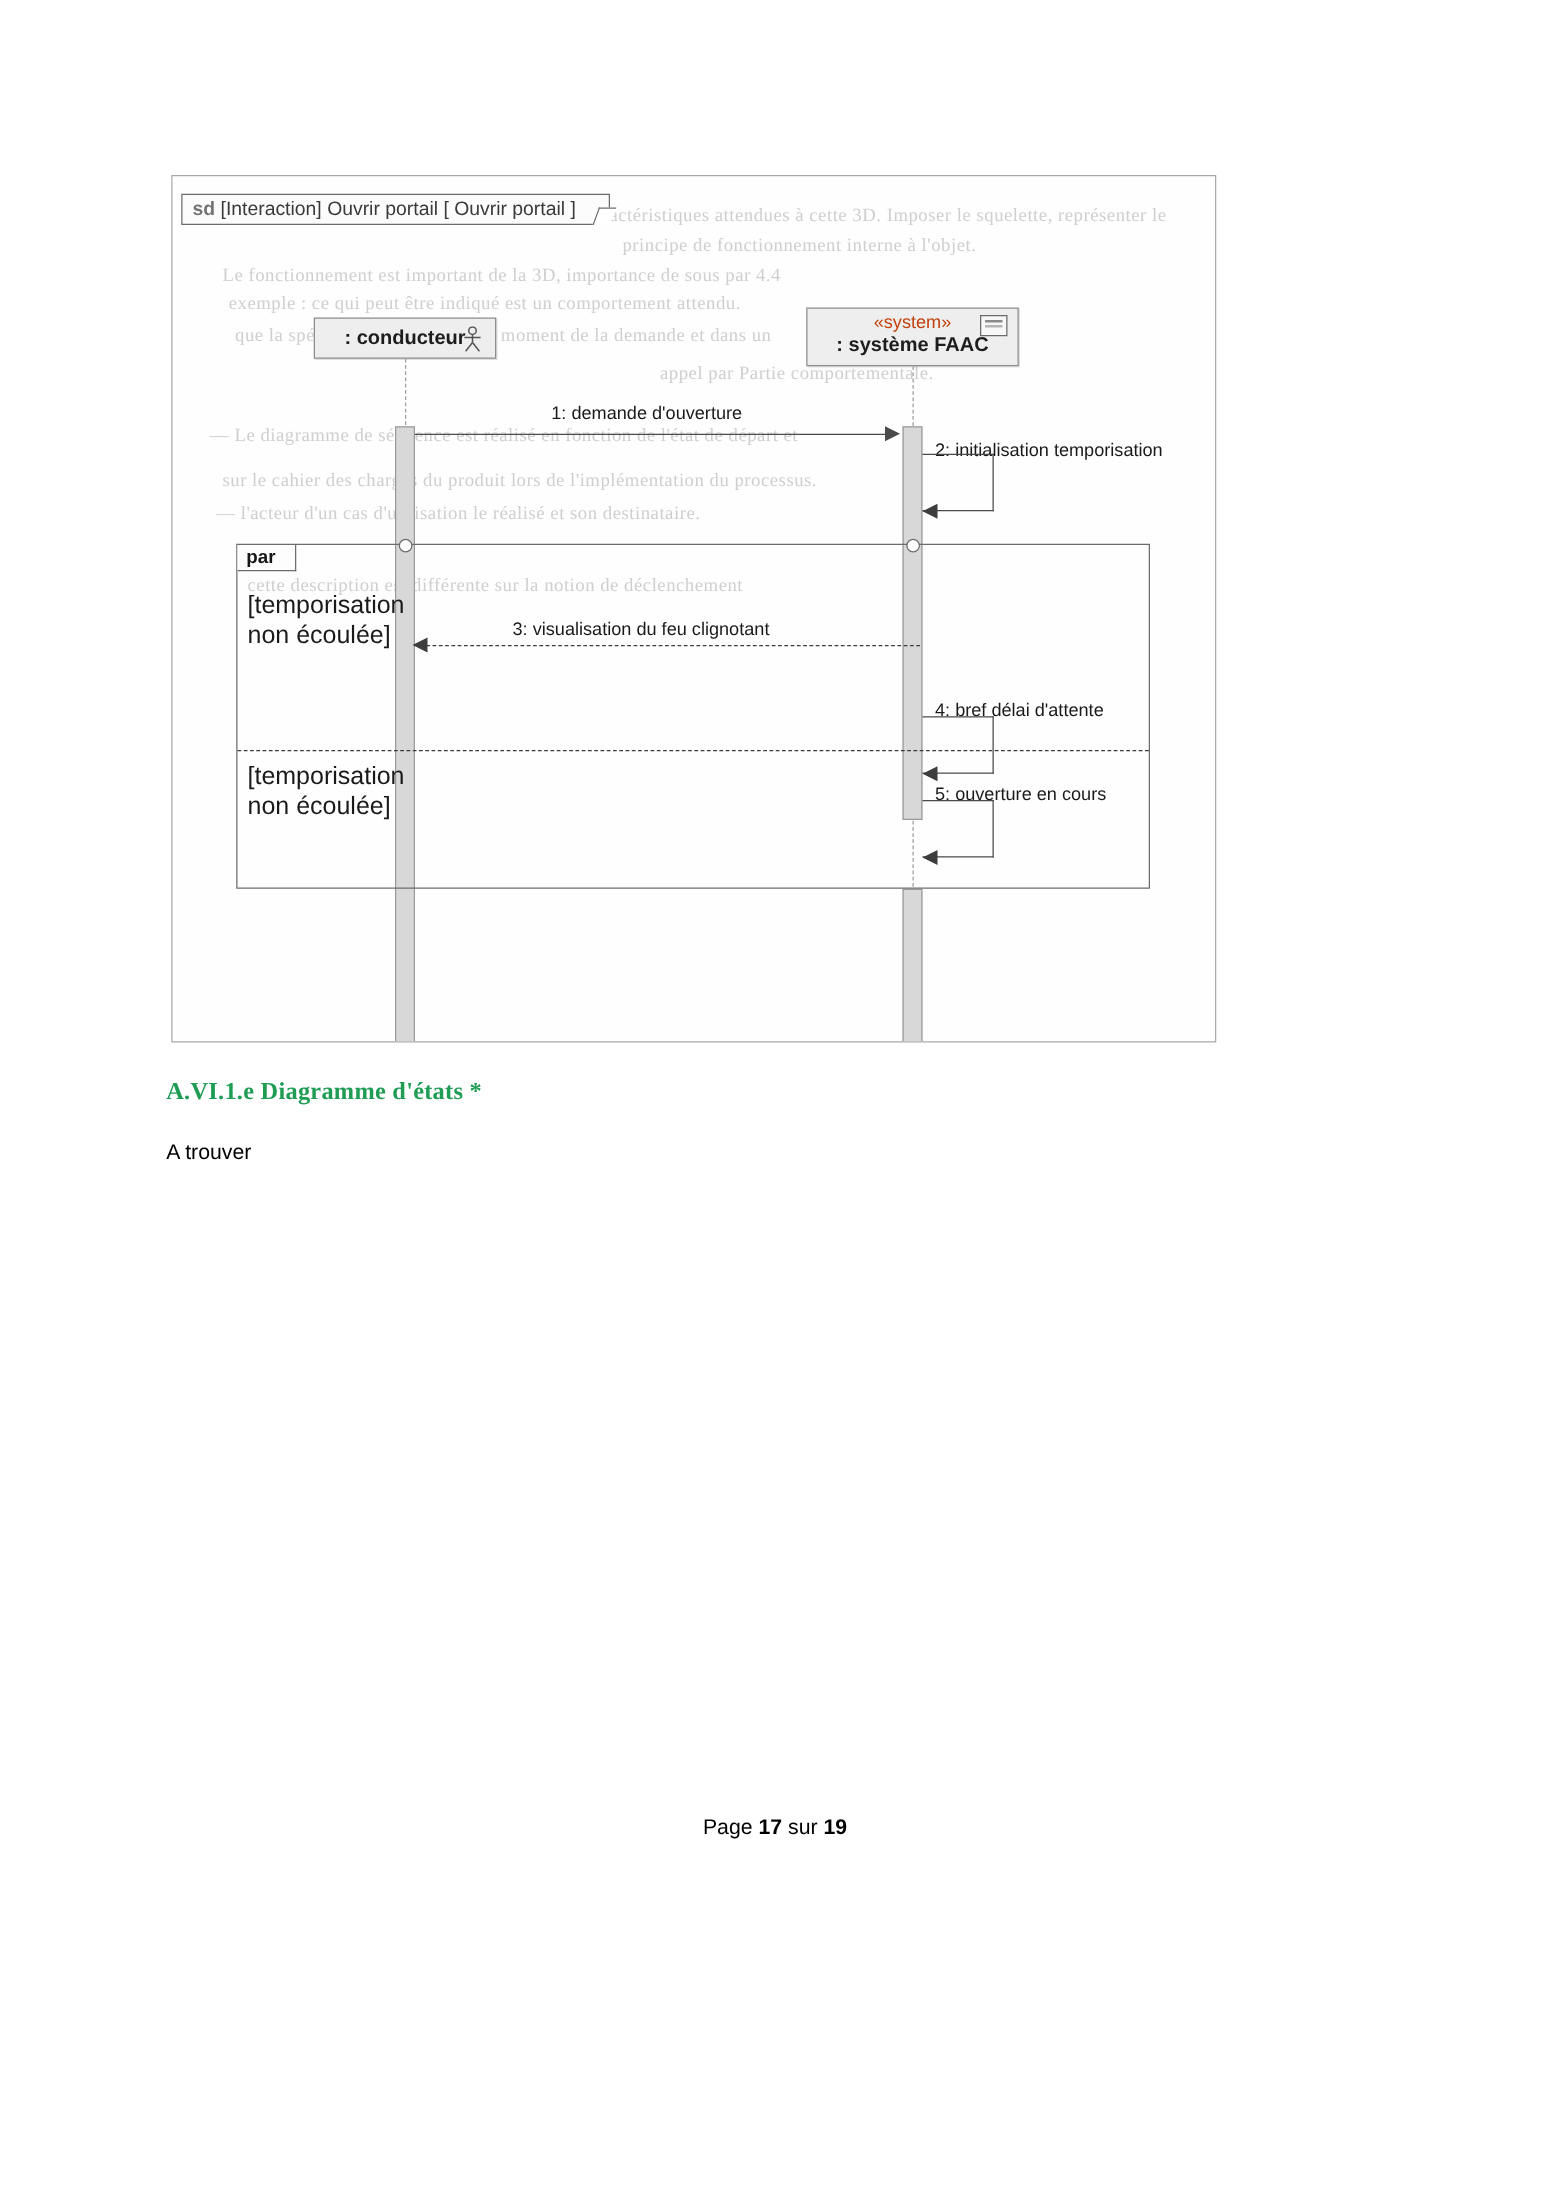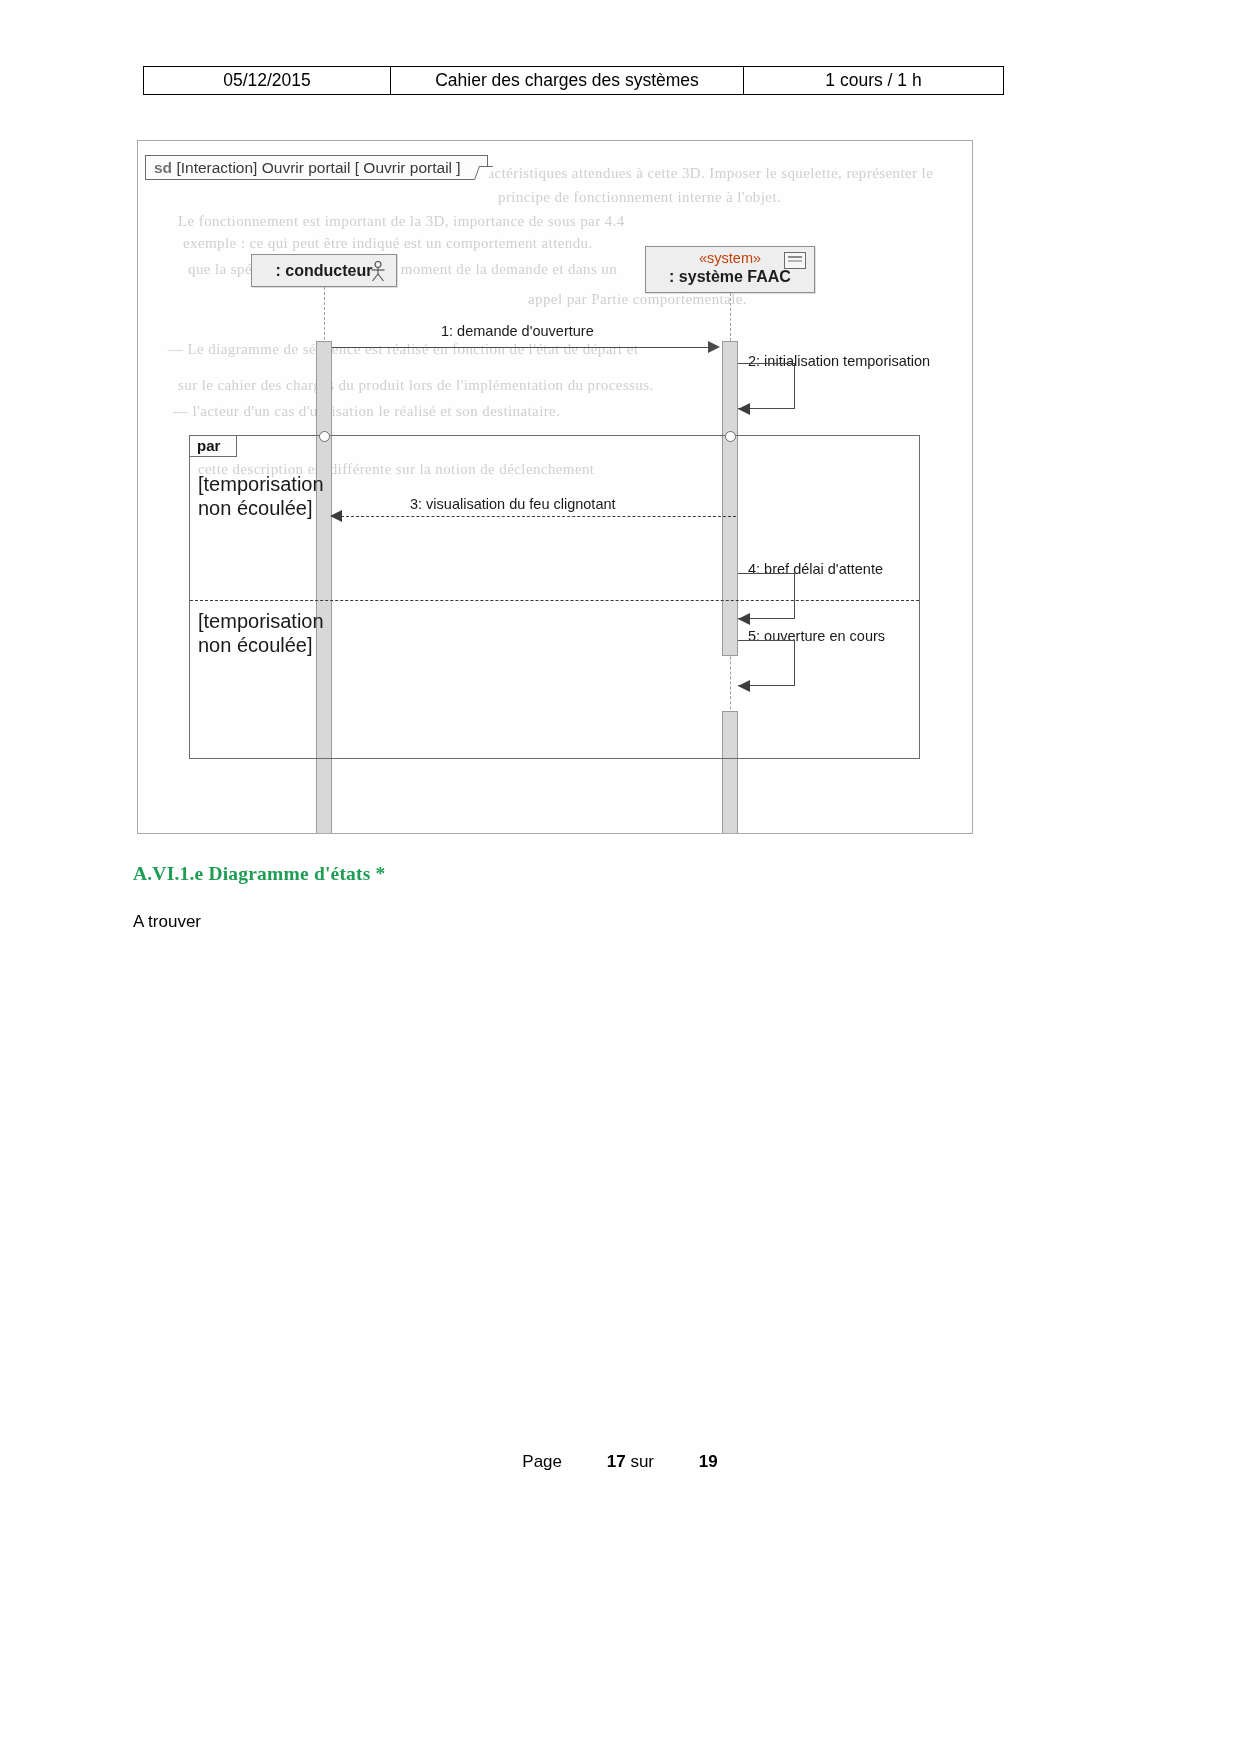--- a/index.html
+++ b/index.html
@@ -168,21 +168,21 @@
     border: 1.2px solid #9a9a9a;
     box-sizing: border-box;
   }
 
   
   .par-frame {
     position: absolute;
     left: 51px;
     top: 294px;
     width: 731px;
-    height: 324px;
+    height: 276px;
     border: 1.3px solid #6d6d6d;
     box-sizing: border-box;
     background: transparent;
   }
   .par-tag {
     position: absolute;
     left: 0;
     top: 0;
     padding: 1px 16px 2px 7px;
     border-right: 1.3px solid #6d6d6d;
@@ -279,32 +279,27 @@
   .footer {
     position: absolute;
     left: 0;
     top: 1452px;
     width: 1240px;
     text-align: center;
     font-family: "Liberation Sans", sans-serif;
     font-size: 17px;
     color: #000;
   }
-  .footer b { font-weight: bold; margin-left: 40px; }
+  .footer b { font-weight: bold; }
 </style>
 </head>
 <body>
 
 <table class="header-table">
   <tbody>
-  <tr>
-    <td class="col-a">05/12/2015</td>
-    <td class="col-b">Cahier des charges des systèmes</td>
-    <td class="col-c">1 cours / 1 h</td>
-  </tr>
 </tbody>
   </table>
 
 <div class="diagram-frame">
 
   <div class="ghost" style="left:330px; top:24px;">caractéristiques attendues à cette 3D. Imposer le squelette, représenter le</div>
   <div class="ghost" style="left:360px; top:48px;">principe de fonctionnement interne à l'objet.</div>
   <div class="ghost" style="left:40px; top:72px;">Le fonctionnement est important de la 3D, importance de sous par 4.4</div>
   <div class="ghost" style="left:45px; top:94px;">exemple : ce qui peut être indiqué est un comportement attendu.</div>
   <div class="ghost" style="left:50px; top:120px;">que la spécification, le mettre au moment de la demande et dans un</div>

